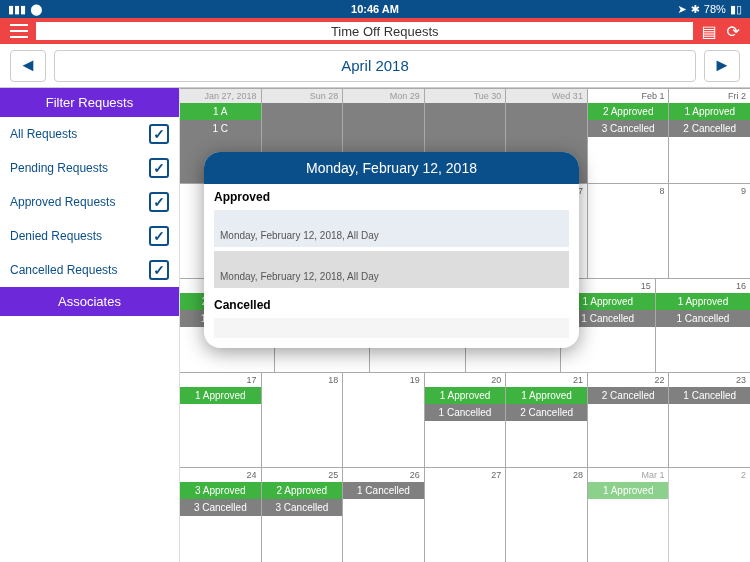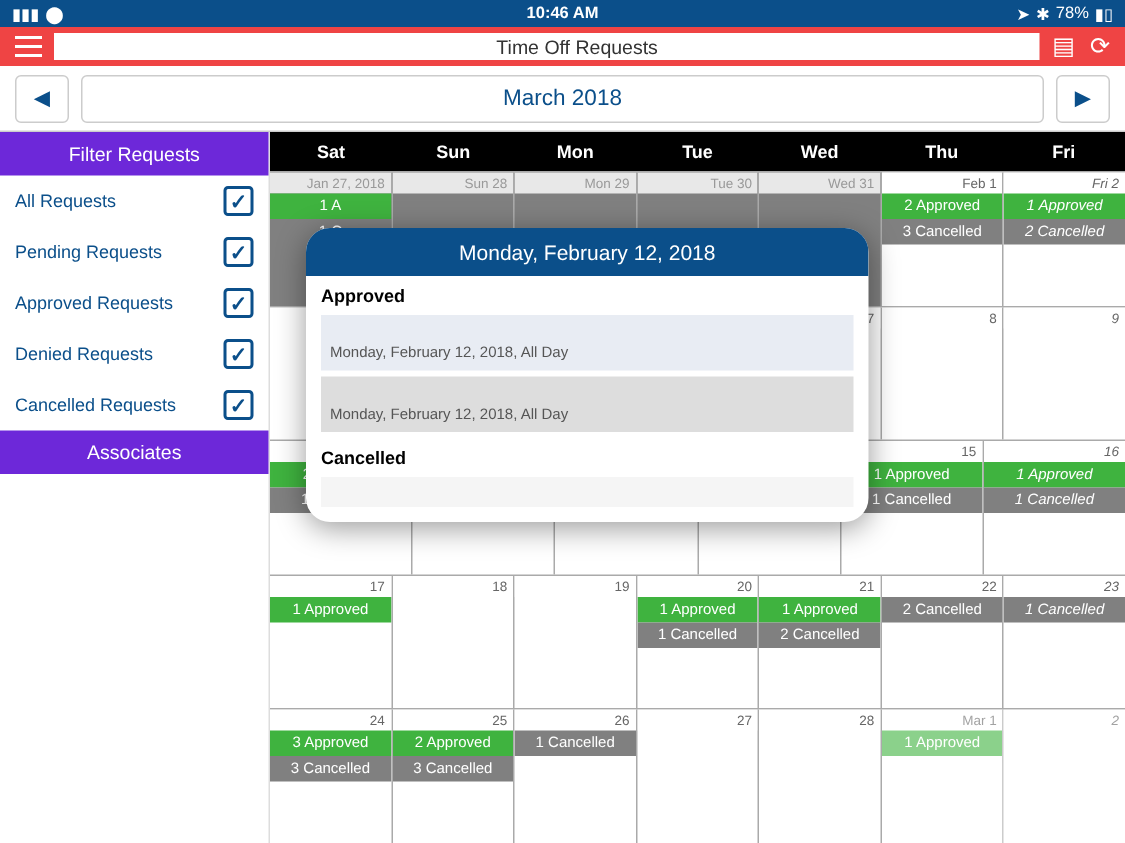--- a/index.html
+++ b/index.html
@@ -20,21 +20,21 @@
 .sidebar { width: 180px; background: #fff; display: flex; flex-direction: column; border-right: 1px solid #ddd; }
 .sidebar-header { background: #6d28d9; color: #fff; text-align: center; padding: 7px 0; font-size: 13px; }
 .filter-item { display: flex; align-items: center; justify-content: space-between; padding: 7px 10px; color: #0B4F8A; font-size: 12px; }
 .checkbox { width: 20px; height: 20px; border: 2px solid #0B4F8A; border-radius: 3px; display: flex; align-items: center; justify-content: center; color: #0B4F8A; font-weight: bold; font-size: 14px; }
 .calendar { flex: 1; display: flex; flex-direction: column; overflow: hidden; }
 .day-headers { display: flex; background: #000; color: #fff; font-size: 12px; }
 .day-header { flex: 1; text-align: center; padding: 6px 0; font-weight: 600; }
 .grid { flex: 1; display: flex; flex-direction: column; }
 .week { flex: 1; display: flex; border-top: 1px solid #aaa; }
 .day { flex: 1; border-right: 1px solid #aaa; display: flex; flex-direction: column; overflow: hidden; position: relative; font-size: 10px; }
-.day:last-child { border-right: none; font-style: italic; }
+.day:last-child { border-right: none; }
 .day-num { text-align: right; padding: 2px 4px; font-size: 9px; color: #666; background: #fff; }
 .prev-month .day-num { background: #e8e8e8; color: #999; }
 .prev-month { background: #808080; }
 .ev { padding: 3px 4px; color: #fff; font-size: 10px; white-space: nowrap; overflow: hidden; text-align: center; }
 .approved { background: #3FB33F; }
 .cancelled { background: #808080; }
 .popup { position: absolute; left: 204px; top: 152px; width: 375px; background: #fff; border-radius: 16px; box-shadow: 0 4px 20px rgba(0,0,0,0.4); overflow: hidden; z-index: 10; }
 .popup-header { background: #0B4F8A; color: #fff; text-align: center; padding: 8px; font-size: 14px; }
 .popup-section { padding: 6px 10px 2px; font-weight: 600; font-size: 12px; }
 .popup-item { margin: 4px 10px; padding: 6px; background: #e8ecf3; font-size: 10px; }
@@ -70,21 +70,21 @@
     <span class="title-text">Time Off Requests</span>
   </div>
   <div class="header-icons">
     <span>▤</span>
     <span>⟳</span>
   </div>
 </div>
 
 <div class="nav-row">
   <div class="nav-btn">◄</div>
-  <div class="month-box">March 2018</div>
+  <div class="month-box">April 2018</div>
   <div class="nav-btn">►</div>
 </div>
 
 <div class="main">
   <div class="sidebar">
     <div class="sidebar-header">Filter Requests</div>
     <div id="filters">
         <div class="filter-item">
           <span>All Requests</span>
           <div class="checkbox">✓</div>
@@ -102,29 +102,20 @@
           <div class="checkbox">✓</div>
         </div>
         <div class="filter-item">
           <span>Cancelled Requests</span>
           <div class="checkbox">✓</div>
         </div>
       </div>
     <div class="sidebar-header">Associates</div>
   </div>
   <div class="calendar">
-    <div class="day-headers" id="dayheaders">
-        <div class="day-header">Sat</div>
-        <div class="day-header">Sun</div>
-        <div class="day-header">Mon</div>
-        <div class="day-header">Tue</div>
-        <div class="day-header">Wed</div>
-        <div class="day-header">Thu</div>
-        <div class="day-header">Fri</div>
-      </div>
     <div class="grid" id="grid">
         <div class="week">
           <div class="day prev-month">
             <div class="day-num">Jan 27, 2018</div>
             <div class="ev approved">1 A</div>
             <div class="ev cancelled">1 C</div>
           </div>
           <div class="day prev-month">
             <div class="day-num">Sun 28</div>
           </div>

